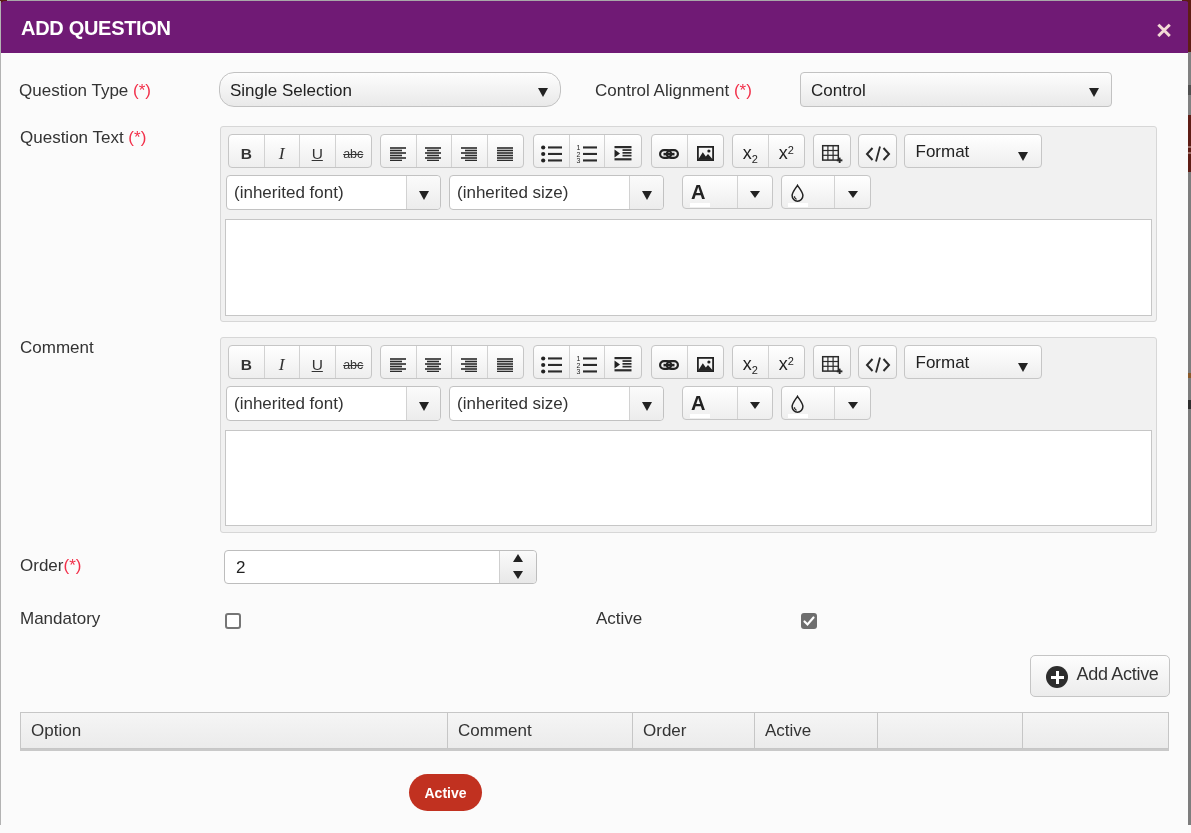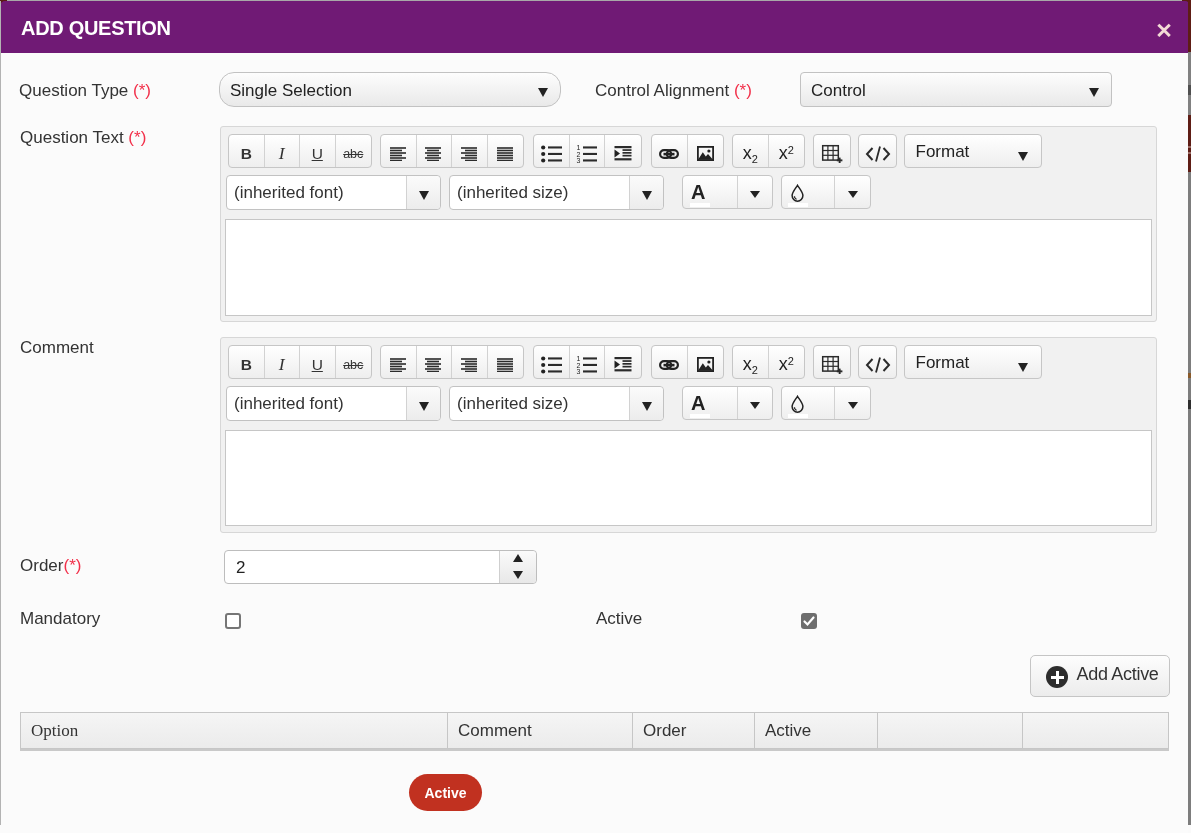--- a/index.html
+++ b/index.html
@@ -459,21 +459,21 @@
   <svg class="ic" width="16" height="16" viewBox="0 0 16 16">
       <path d="M3.5 8.5 L6.5 11.5 L12.5 4.5" stroke="#fff" stroke-width="2.2" fill="none" stroke-linecap="round"></path>
     </svg>
 </div>
 
 <div class="abs" id="addopt">
     <div class="circ"></div>
     <div class="t">Add Active</div>
   </div>
 
-<div class="th" style="left:20px; width:427px;font-family:Liberation Serif, serif;">Option</div>
+<div class="th" style="left:20px; width:427px;">Option</div>
 <div class="th" style="left:447px; width:185px;">Comment</div>
 <div class="th" style="left:632px; width:122px;">Order</div>
 <div class="th" style="left:754px; width:123px;">Active</div>
 <div class="th" style="left:877px; width:145px;"></div>
 <div class="th last" style="left:1022px; width:147px;"></div>
 <div class="abs" id="tblbot"></div>
 
 <div class="abs" id="submit">Active</div>
 
 <div class="abs" style="left:1187.5px; top:52px; width:1px; height:773px; background:#6f6f6f;"></div>

